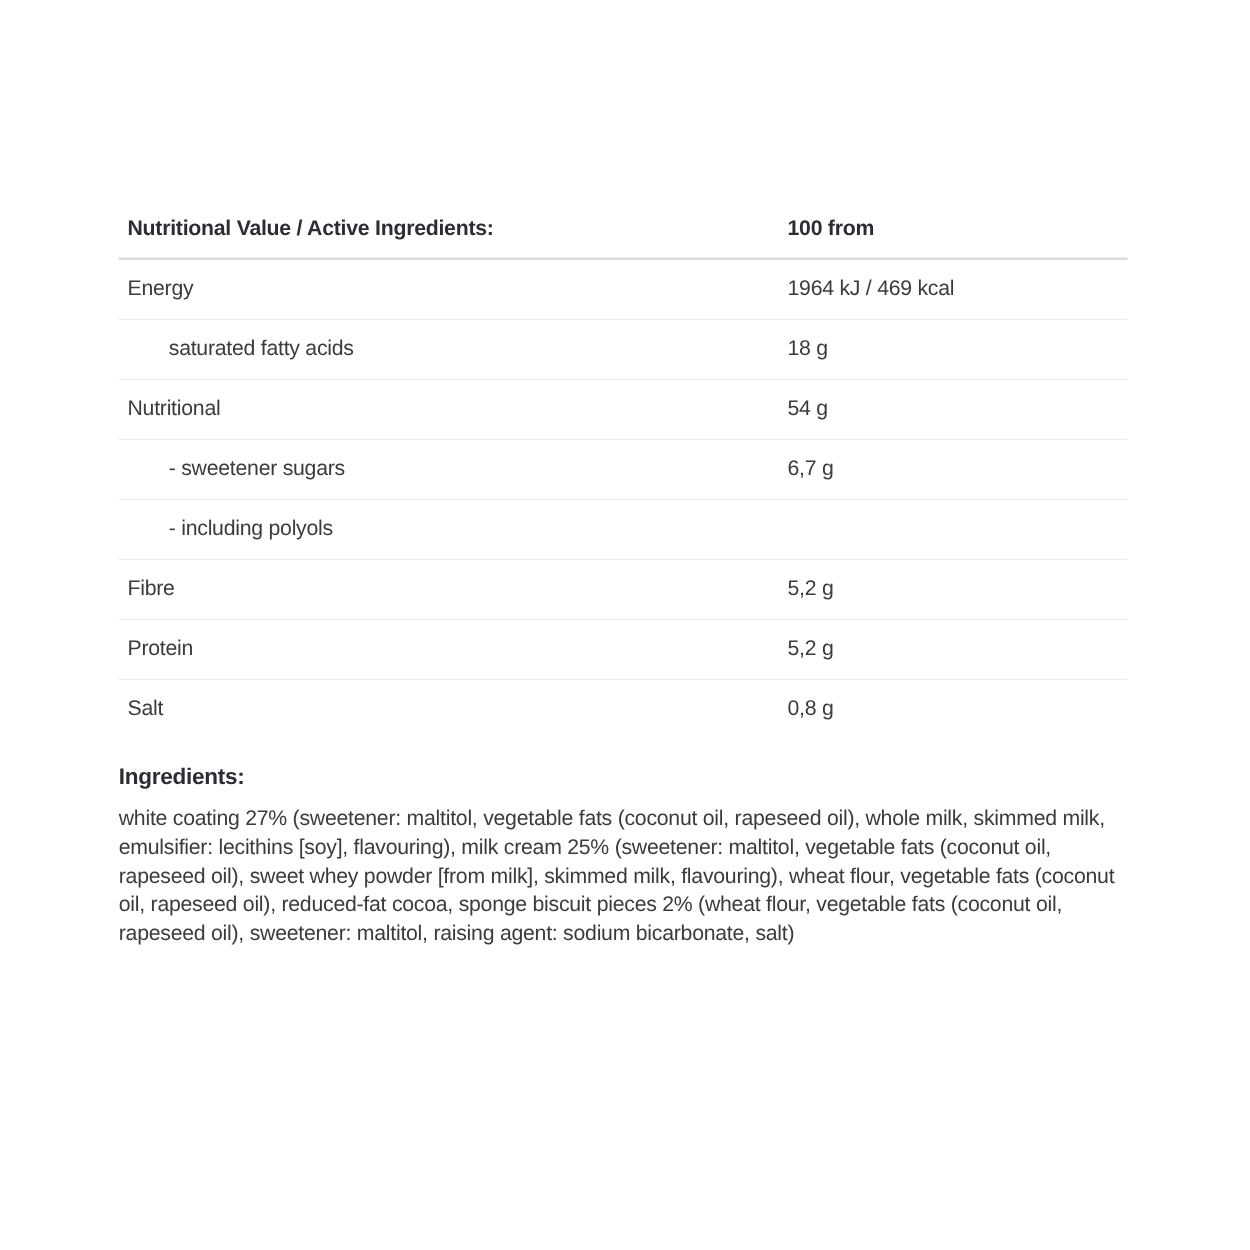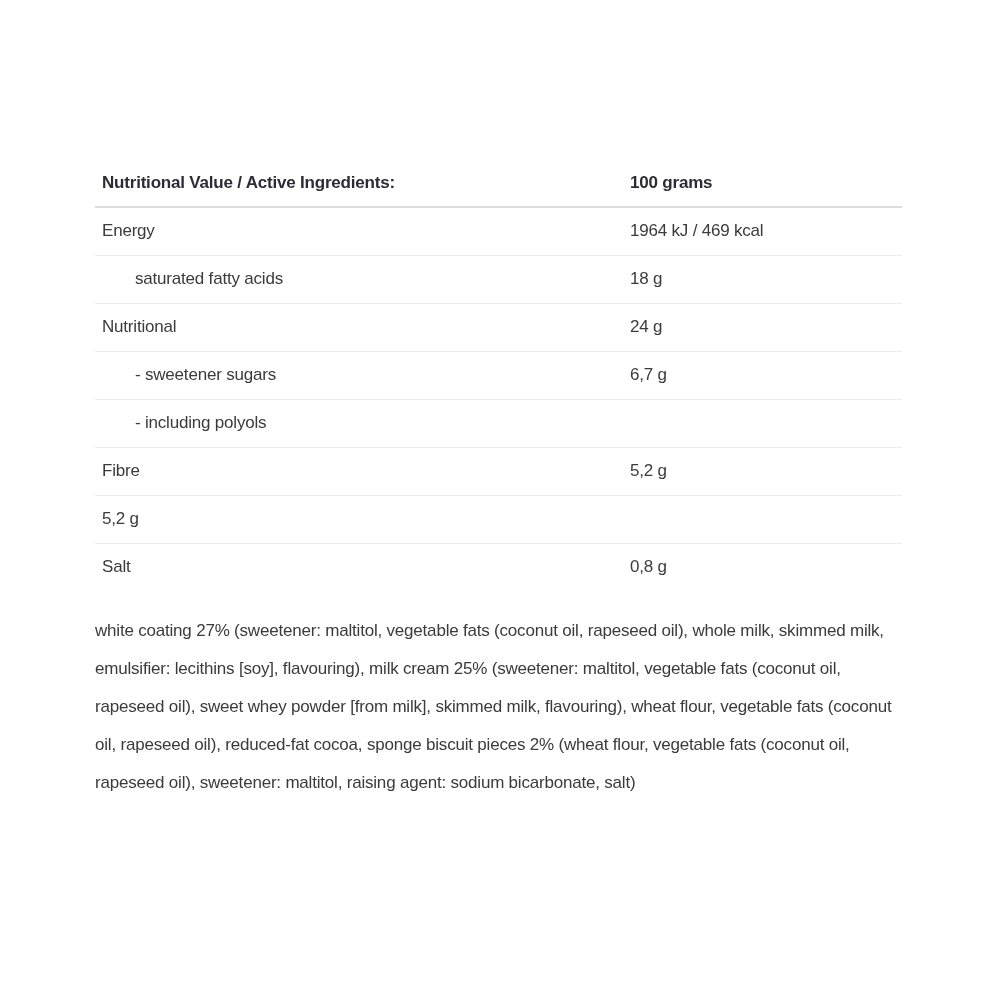--- a/index.html
+++ b/index.html
@@ -52,77 +52,79 @@
   }
   .ingredients-heading {
     margin-top: 20px;
     padding-left: 0px;
     font-size: 18px;
     font-weight: bold;
     color: #2c2c34;
     letter-spacing: -0.2px;
   }
   .ingredients-text {
-    margin-top: 21px;
+    margin-top: 11px;
     font-size: 17px;
-    line-height: 38px;
+    line-height: 23px;
     letter-spacing: -0.2px;
     color: #3b3b3b;
     width: 807px;
   }
 </style>
 </head>
 <body>
 
 <div class="content">
 
   <div class="nutrition-table">
 
     <div class="t-row header">
       <div class="t-label">Nutritional Value / Active Ingredients:</div>
-      <div class="t-value">100 grams</div>
+      <div class="t-value">100 from</div>
     </div>
 
     <div class="t-row">
       <div class="t-label">Energy</div>
       <div class="t-value">1964 kJ / 469 kcal</div>
     </div>
 
 
     <div class="t-row indent">
       <div class="t-label">saturated fatty acids</div>
       <div class="t-value">18 g</div>
     </div>
 
     <div class="t-row">
       <div class="t-label">Nutritional</div>
-      <div class="t-value">24 g</div>
+      <div class="t-value">54 g</div>
     </div>
 
     <div class="t-row indent">
       <div class="t-label">- sweetener sugars</div>
       <div class="t-value">6,7 g</div>
     </div>
 
     <div class="t-row indent">
       <div class="t-label">- including polyols</div>
     </div>
 
     <div class="t-row">
       <div class="t-label">Fibre</div>
       <div class="t-value">5,2 g</div>
     </div>
 
     <div class="t-row">
+      <div class="t-label">Protein</div>
       <div class="t-value">5,2 g</div>
     </div>
 
     <div class="t-row no-border">
       <div class="t-label">Salt</div>
       <div class="t-value">0,8 g</div>
     </div>
 
   </div>
 
+  <div class="ingredients-heading">Ingredients:</div>
 
   <div class="ingredients-text">white coating 27% (sweetener: maltitol, vegetable fats (coconut oil, rapeseed oil), whole milk, skimmed milk, emulsifier: lecithins [soy], flavouring), milk cream 25% (sweetener: maltitol, vegetable fats (coconut oil, rapeseed oil), sweet whey powder [from milk], skimmed milk, flavouring), wheat flour, vegetable fats (coconut oil, rapeseed oil), reduced-fat cocoa, sponge biscuit pieces 2% (wheat flour, vegetable fats (coconut oil, rapeseed oil), sweetener: maltitol, raising agent: sodium bicarbonate, salt)</div>
 
 </div>
 
 </body></html>

